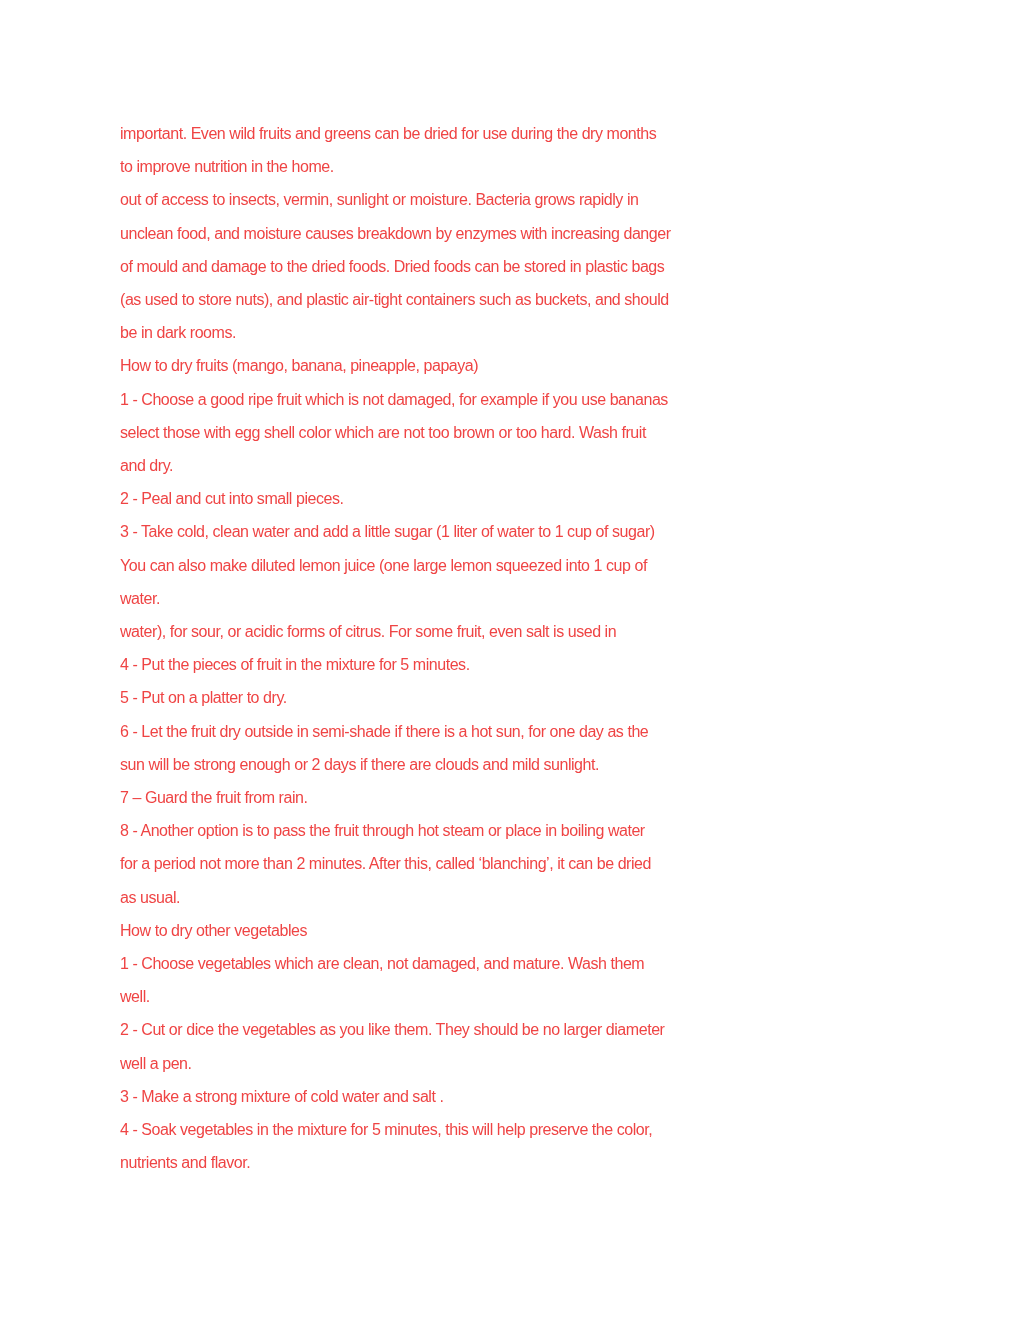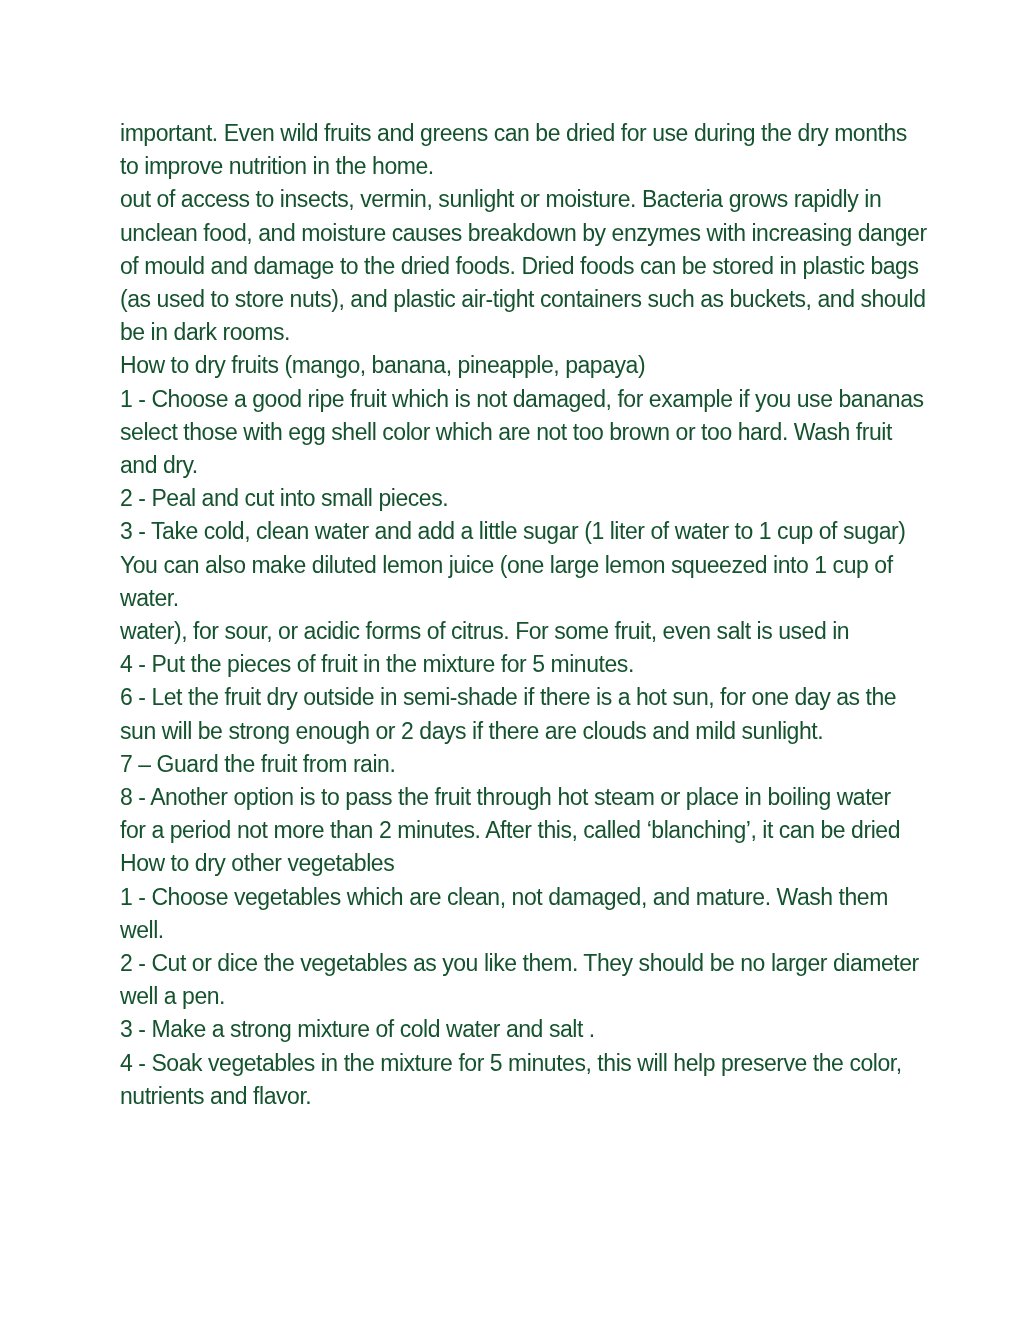--- a/index.html
+++ b/index.html
@@ -18,24 +18,24 @@
     width: 1024px;
     height: 1325px;
     background: #ffffff;
     box-sizing: border-box;
     padding: 117px 0 0 120px;
   }
   .text-block {
     width: 800px;
   }
   .text-line {
-    font-size: 23px;
+    font-size: 16px;
     line-height: 33.2px;
     letter-spacing: -0.45px;
-    color: #14532d;
+    color: #ef4444;
     white-space: pre;
     -webkit-font-smoothing: antialiased;
   }
 </style>
 </head>
 <body>
 
 <main class="page">
   <div class="text-block">
       <div class="text-line">important. Even wild fruits and greens can be dried for use during the dry months</div>
@@ -48,25 +48,27 @@
       <div class="text-line">How to dry fruits (mango, banana, pineapple, papaya)</div>
       <div class="text-line">1 - Choose a good ripe fruit which is not damaged, for example if you use bananas</div>
       <div class="text-line">select those with egg shell color which are not too brown or too hard. Wash fruit</div>
       <div class="text-line">and dry.</div>
       <div class="text-line">2 - Peal and cut into small pieces.</div>
       <div class="text-line">3 - Take cold, clean water and add a little sugar (1 liter of water to 1 cup of sugar)</div>
       <div class="text-line">You can also make diluted lemon juice (one large lemon squeezed into 1 cup of</div>
       <div class="text-line">water.</div>
       <div class="text-line">water), for sour, or acidic forms of citrus. For some fruit, even salt is used in</div>
       <div class="text-line">4 - Put the pieces of fruit in the mixture for 5 minutes.</div>
+      <div class="text-line">5 - Put on a platter to dry.</div>
       <div class="text-line">6 - Let the fruit dry outside in semi-shade if there is a hot sun, for one day as the</div>
       <div class="text-line">sun will be strong enough or 2 days if there are clouds and mild sunlight.</div>
       <div class="text-line">7 – Guard the fruit from rain.</div>
       <div class="text-line">8 - Another option is to pass the fruit through hot steam or place in boiling water</div>
       <div class="text-line">for a period not more than 2 minutes. After this, called ‘blanching’, it can be dried</div>
+      <div class="text-line">as usual.</div>
       <div class="text-line">How to dry other vegetables</div>
       <div class="text-line">1 - Choose vegetables which are clean, not damaged, and mature. Wash them</div>
       <div class="text-line">well.</div>
       <div class="text-line">2 - Cut or dice the vegetables as you like them. They should be no larger diameter</div>
       <div class="text-line">well a pen.</div>
       <div class="text-line">3 - Make a strong mixture of cold water and salt .</div>
       <div class="text-line">4 - Soak vegetables in the mixture for 5 minutes, this will help preserve the color,</div>
       <div class="text-line">nutrients and flavor.</div>
     </div>
 </main>

